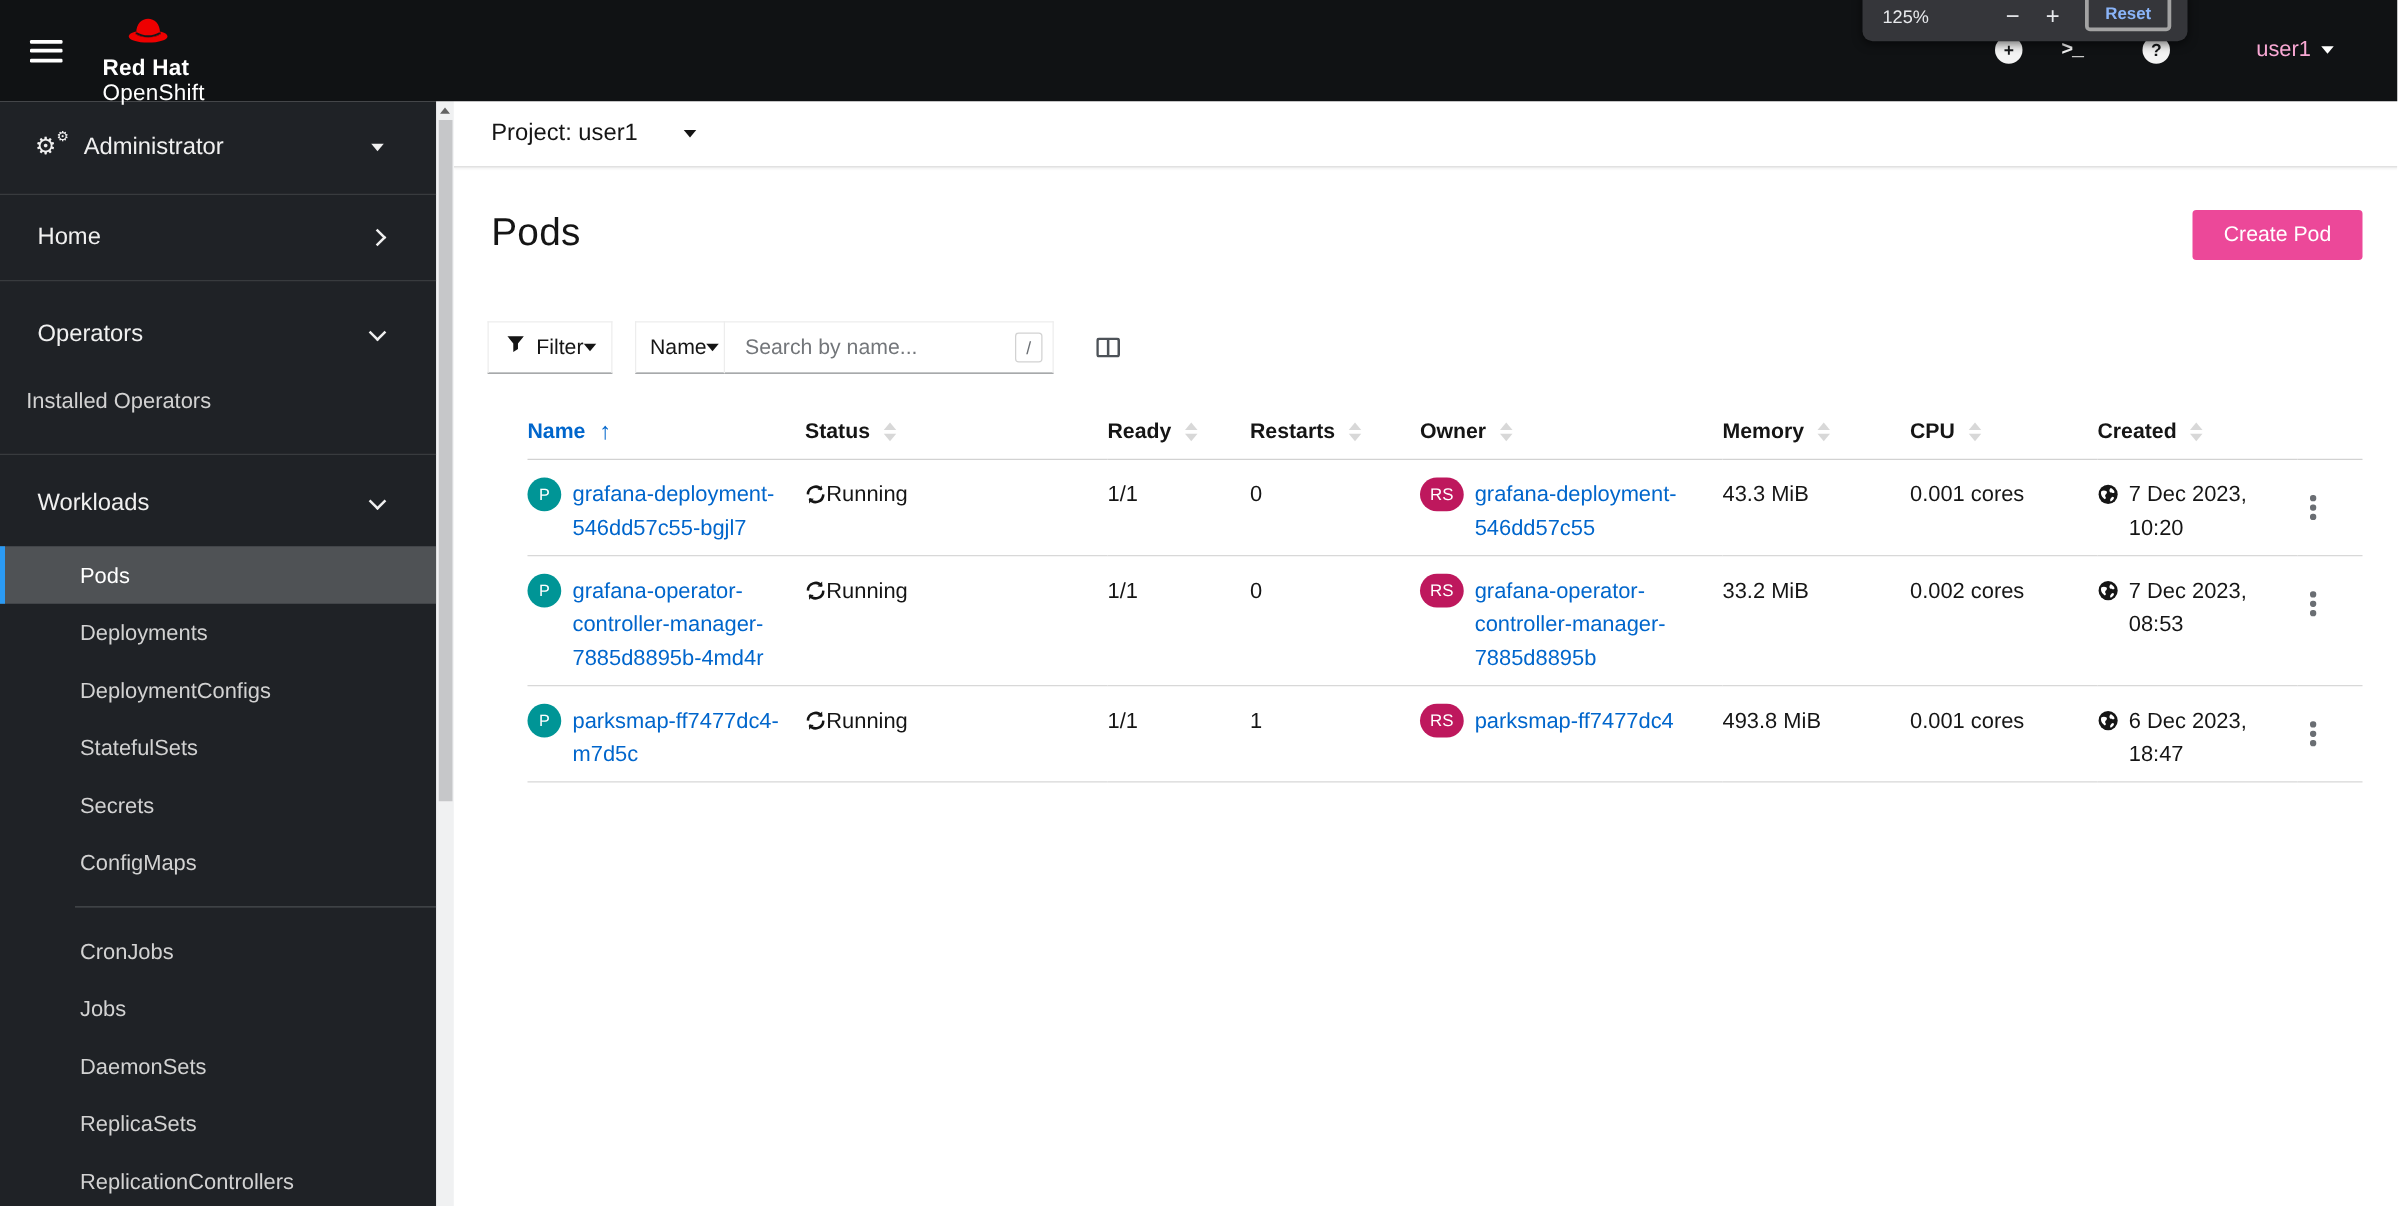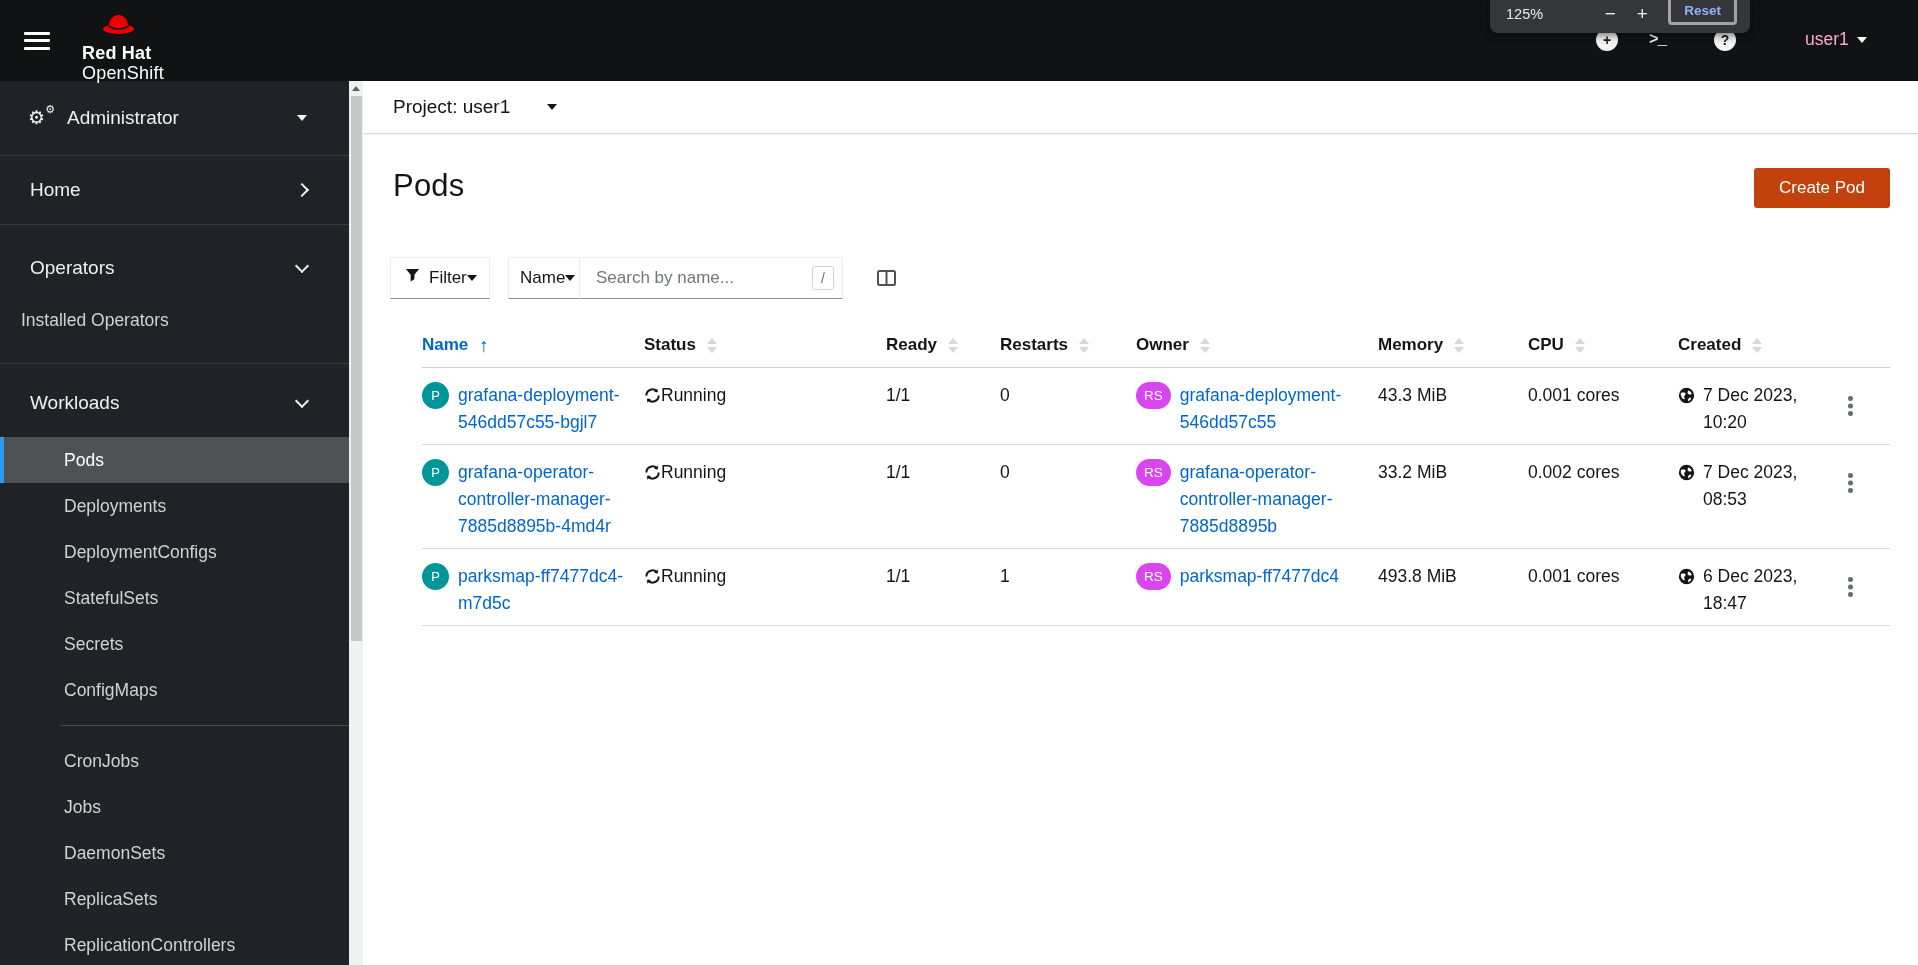--- a/index.html
+++ b/index.html
@@ -53,21 +53,21 @@
   .side-scrollbar { position:absolute; left:349px; top:81px; width:14px; bottom:0; background:#f0f1f2; z-index:4; }
   .sb-up { width:0; height:0; border-left:4px solid transparent; border-right:4px solid transparent; border-bottom:5px solid #636363; margin:5px auto 0; }
   .sb-thumb { position:absolute; top:15px; left:1.5px; width:11px; height:545px; background:#c6c7c9; }
 
   
   .content { position:absolute; left:363px; top:81px; right:0; bottom:0; background:#fff; overflow:hidden; }
   .project-bar { height:53px; display:flex; align-items:center; padding-left:30px; border-bottom:1px solid #d7d7d7; box-shadow:0 1px 2px rgba(0,0,0,.06); font-size:19px; }
   .project-caret { margin-left:37px; color:#151515; cursor:pointer; }
   .page-header { padding:34px 28px 0 30px; display:flex; justify-content:space-between; align-items:flex-start; }
   .page-title { font-size:31px; font-weight:400; color:#151515; letter-spacing:.2px; }
-  .create-btn { background:#c2410c; color:#fff; border:none; border-radius:3px; height:40px; padding:0 25px; font-size:17px; font-family:inherit; cursor:pointer; }
+  .create-btn { background:#ec4899; color:#fff; border:none; border-radius:3px; height:40px; padding:0 25px; font-size:17px; font-family:inherit; cursor:pointer; }
 
   
   .toolbar { margin:49px 28px 0 27px; display:flex; align-items:center; height:42px; }
   .tb-btn { height:42px; background:#fff; border:1px solid #ededed; border-bottom:1px solid #8a8d90; display:inline-flex; align-items:center; font-size:17px; color:#151515; cursor:pointer; font-family:inherit; }
   .filter-btn { width:100px; padding:0 14px; justify-content:space-between; }
   .filter-btn .f-left { display:flex; align-items:center; gap:9px; }
   .search-group { position:relative; display:flex; margin-left:18px; }
   .name-btn { width:72px; padding:0 11px; justify-content:space-between; }
   .search-input { height:42px; width:263px; border:1px solid #ededed; border-bottom:1px solid #8a8d90; border-left:none; padding:0 42px 0 16px; font-size:17px; font-family:inherit; color:#151515; outline:none; }
   .search-input::placeholder { color:#73767a; }
@@ -79,21 +79,21 @@
   .tgrid { display:grid; grid-template-columns:222px 242px 114px 136px 242px 150px 150px 160px 52px; }
   .hcell { padding:10px 16px 12px 0; border-bottom:1px solid #d2d2d2; font-weight:bold; font-size:17px; color:#151515; display:flex; align-items:center; gap:11px; }
   .hcell.sorted { color:#0066cc; }
   .sort-arrow-active { color:#0066cc; font-size:19px; font-weight:bold; line-height:1; }
   .sorter { display:inline-flex; flex-direction:column; gap:3px; cursor:pointer; }
   .tri-up  { width:0; height:0; border-left:5px solid transparent; border-right:5px solid transparent; border-bottom:6px solid #d8d8d8; }
   .tri-dn  { width:0; height:0; border-left:5px solid transparent; border-right:5px solid transparent; border-top:6px solid #d8d8d8; }
   .cell { padding:14px 16px 8px 0; border-bottom:1px solid #d8d8d8; font-size:17.5px; line-height:27px; color:#151515; }
   .namecell { display:flex; align-items:flex-start; }
   .badge-p { flex-shrink:0; width:27px; height:27px; border-radius:50%; background:#009596; color:#fff; font-size:13px; display:inline-flex; align-items:center; justify-content:center; margin-right:9px; }
-  .badge-rs { flex-shrink:0; height:27px; padding:0 8px; border-radius:14px; background:#d946ef; color:#fff; font-size:13.5px; display:inline-flex; align-items:center; justify-content:center; margin-right:9px; }
+  .badge-rs { flex-shrink:0; height:27px; padding:0 8px; border-radius:14px; background:#be185d; color:#fff; font-size:13.5px; display:inline-flex; align-items:center; justify-content:center; margin-right:9px; }
   a.res-link { color:#0066cc; text-decoration:none; white-space:pre-line; cursor:pointer; }
   .statuscell { display:flex; align-items:flex-start; gap:0; }
   .statuscell svg { margin-top:5px; }
   .createdcell { display:flex; align-items:flex-start; gap:8px; white-space:pre-line; }
   .createdcell svg { margin-top:5px; flex-shrink:0; }
   .kebab { background:none; border:none; cursor:pointer; padding:6px 10px; margin-top:8px; justify-self:start; }
   .kebab i { display:block; width:4.5px; height:4.5px; border-radius:50%; background:#6a6e73; box-shadow:0 7.5px 0 #6a6e73, 0 15px 0 #6a6e73; margin-bottom:15px; }
 </style>
 </head>
 <body>

